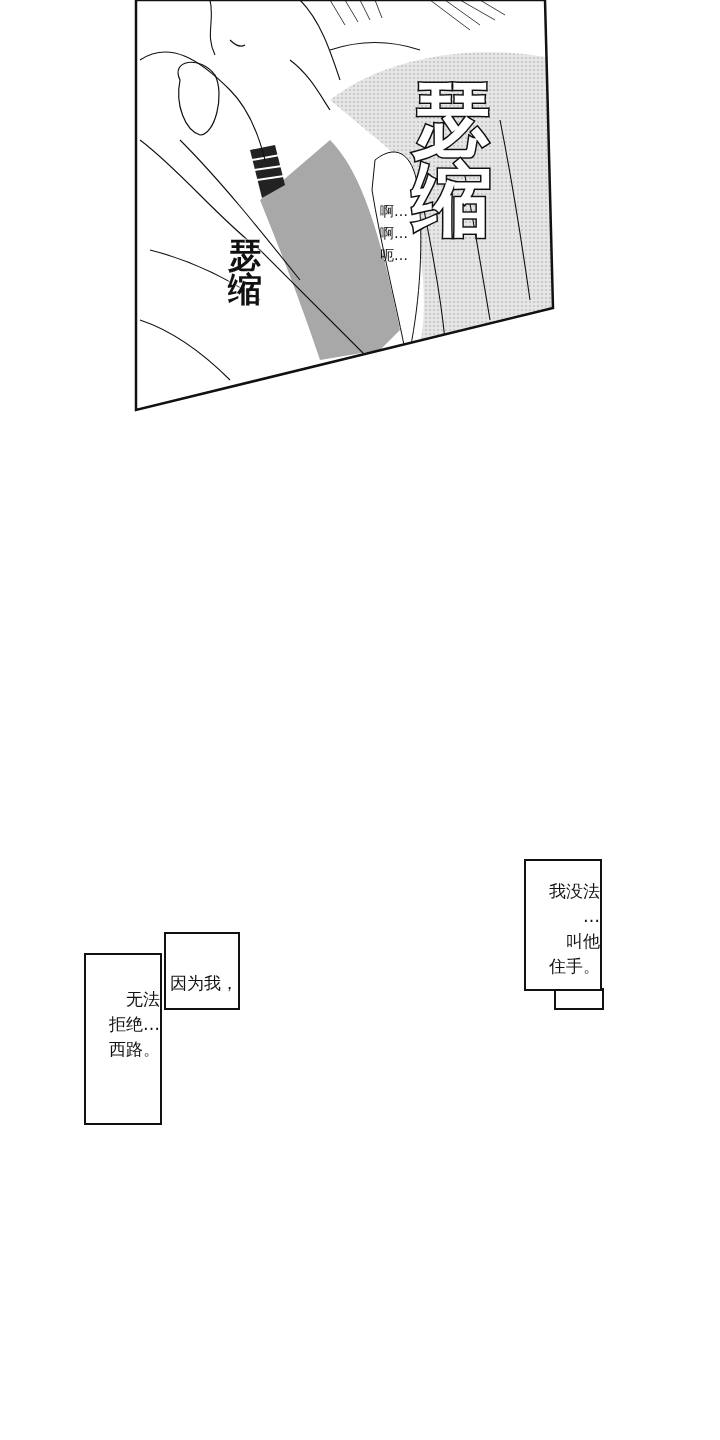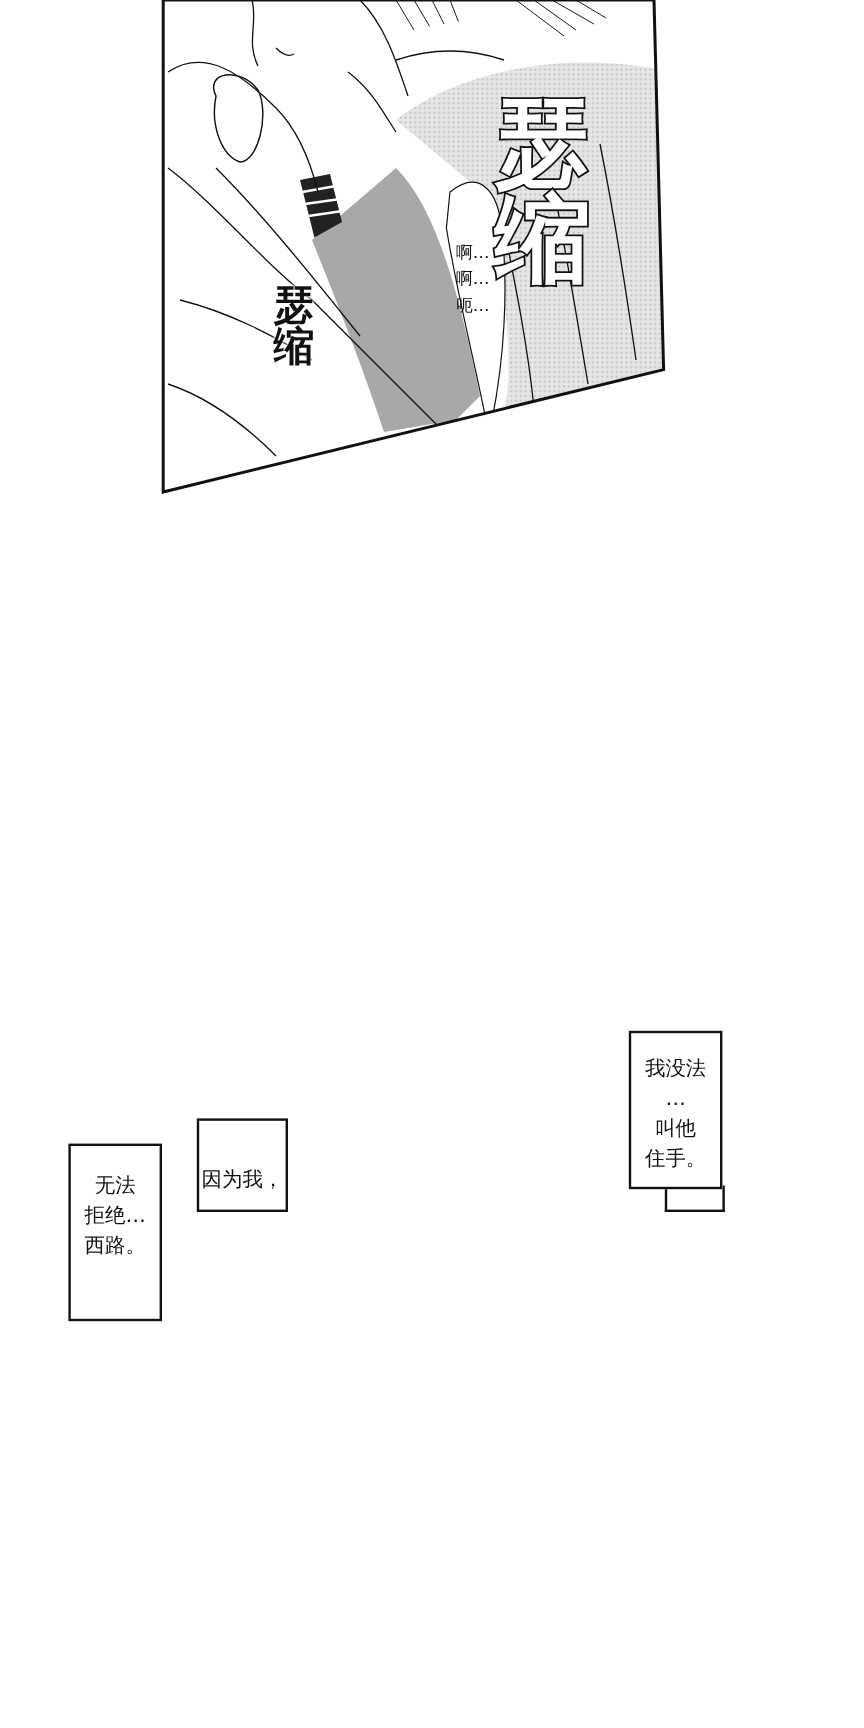--- a/index.html
+++ b/index.html
@@ -10,22 +10,22 @@
          -webkit-text-stroke:3px #111; paint-order:stroke fill;
          line-height:1.0; letter-spacing:0; }
   .sfx-big { left:412px; top:80px; font-size:80px; width:100px; }
   .sfx-small { left:228px; top:238px; font-size:34px; width:50px; color:#111;
                -webkit-text-stroke:0; text-shadow:0 0 3px #fff, 0 0 3px #fff; }
   .sfx-big span, .sfx-small span { display:block; }
   .moan { position:absolute; left:380px; top:200px; font-size:14px; line-height:22px; color:#111; }
   .moan span { display:block; }
   .caption { position:absolute; background:#fff; border:2px solid #111;
              font-size:17px; line-height:25px; text-align:center; box-sizing:border-box; }
-  .caption span { display:block; }
-  .cap-1 { left:57px; top:953px; width:78px; height:148px; padding-top:21px; }
+  .caption span { display:block;text-align:right; }
+  .cap-1 { left:84px; top:953px; width:78px; height:172px; padding-top:32px; }
   .cap-2 { left:164px; top:932px; width:76px; height:78px; padding-top:37px; }
   .cap-3 { left:524px; top:859px; width:78px; height:132px; padding-top:18px; }
   .cap-3-tab { position:absolute; left:554px; top:988px; width:46px; height:20px;
                border:2px solid #111; border-top:none; background:#fff; }
 </style>
 </head>
 <body>
 
 <div class="panel">
   <svg width="720" height="420" viewBox="0 0 720 420">

